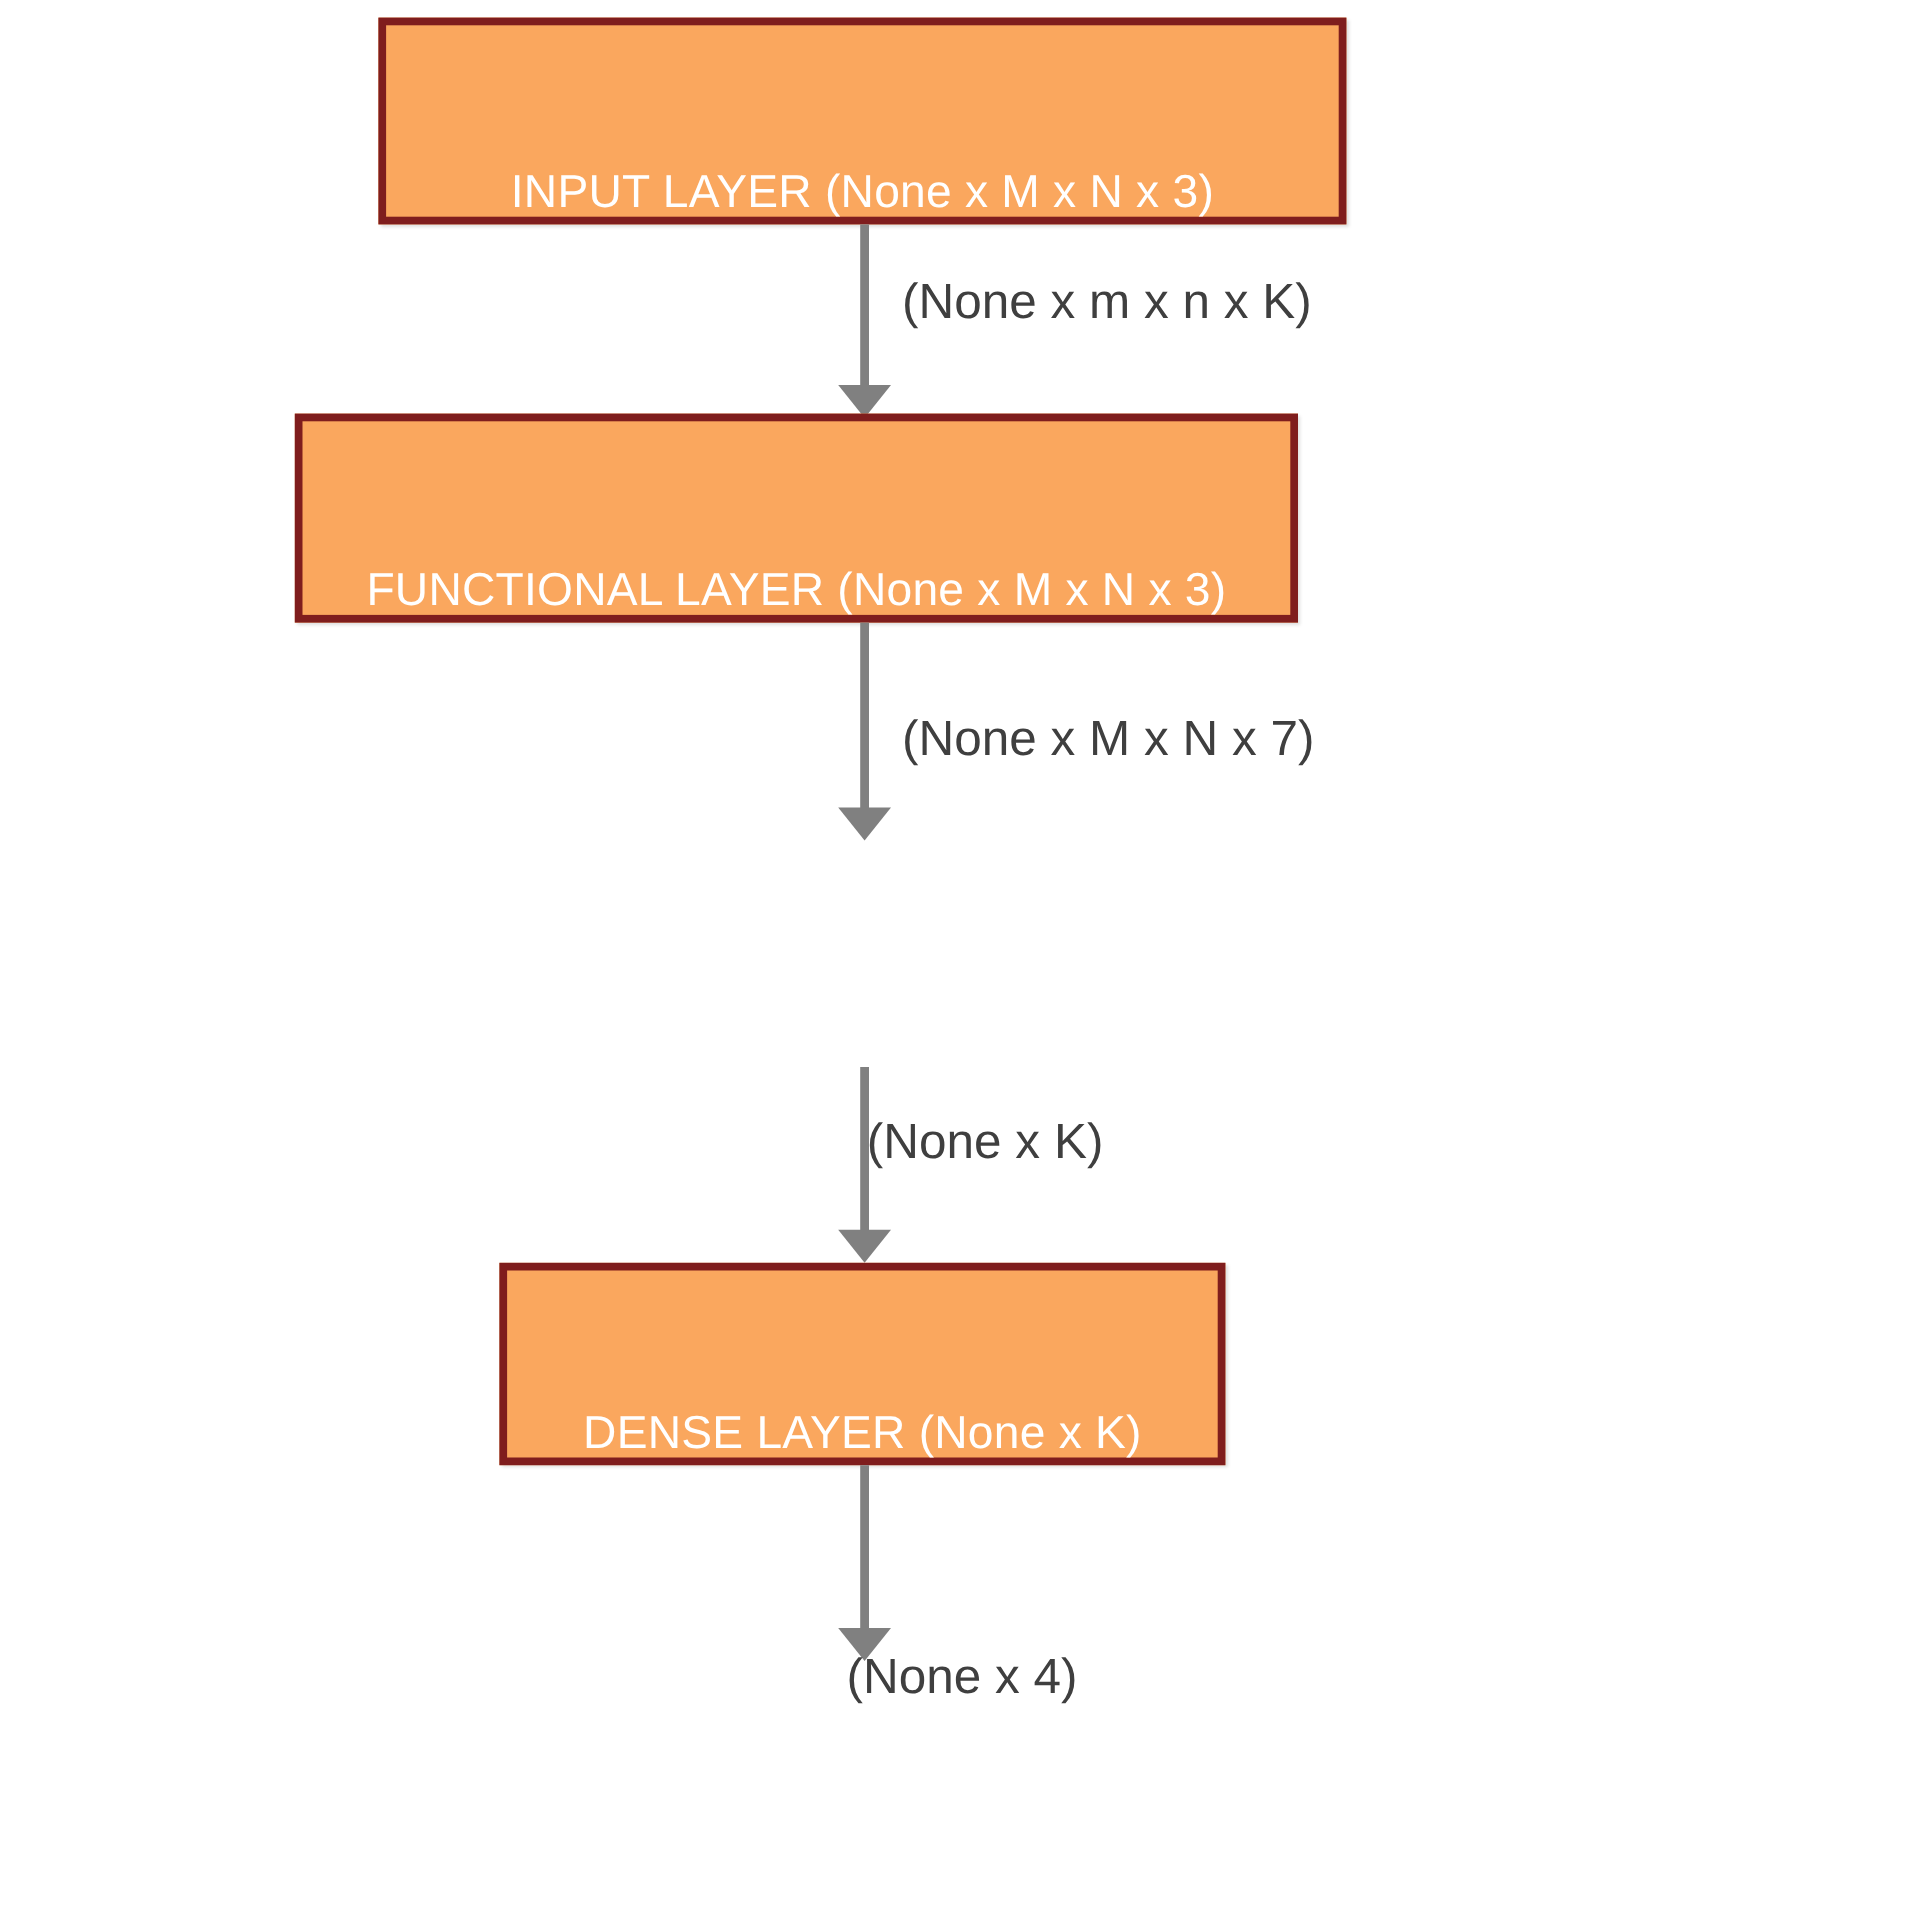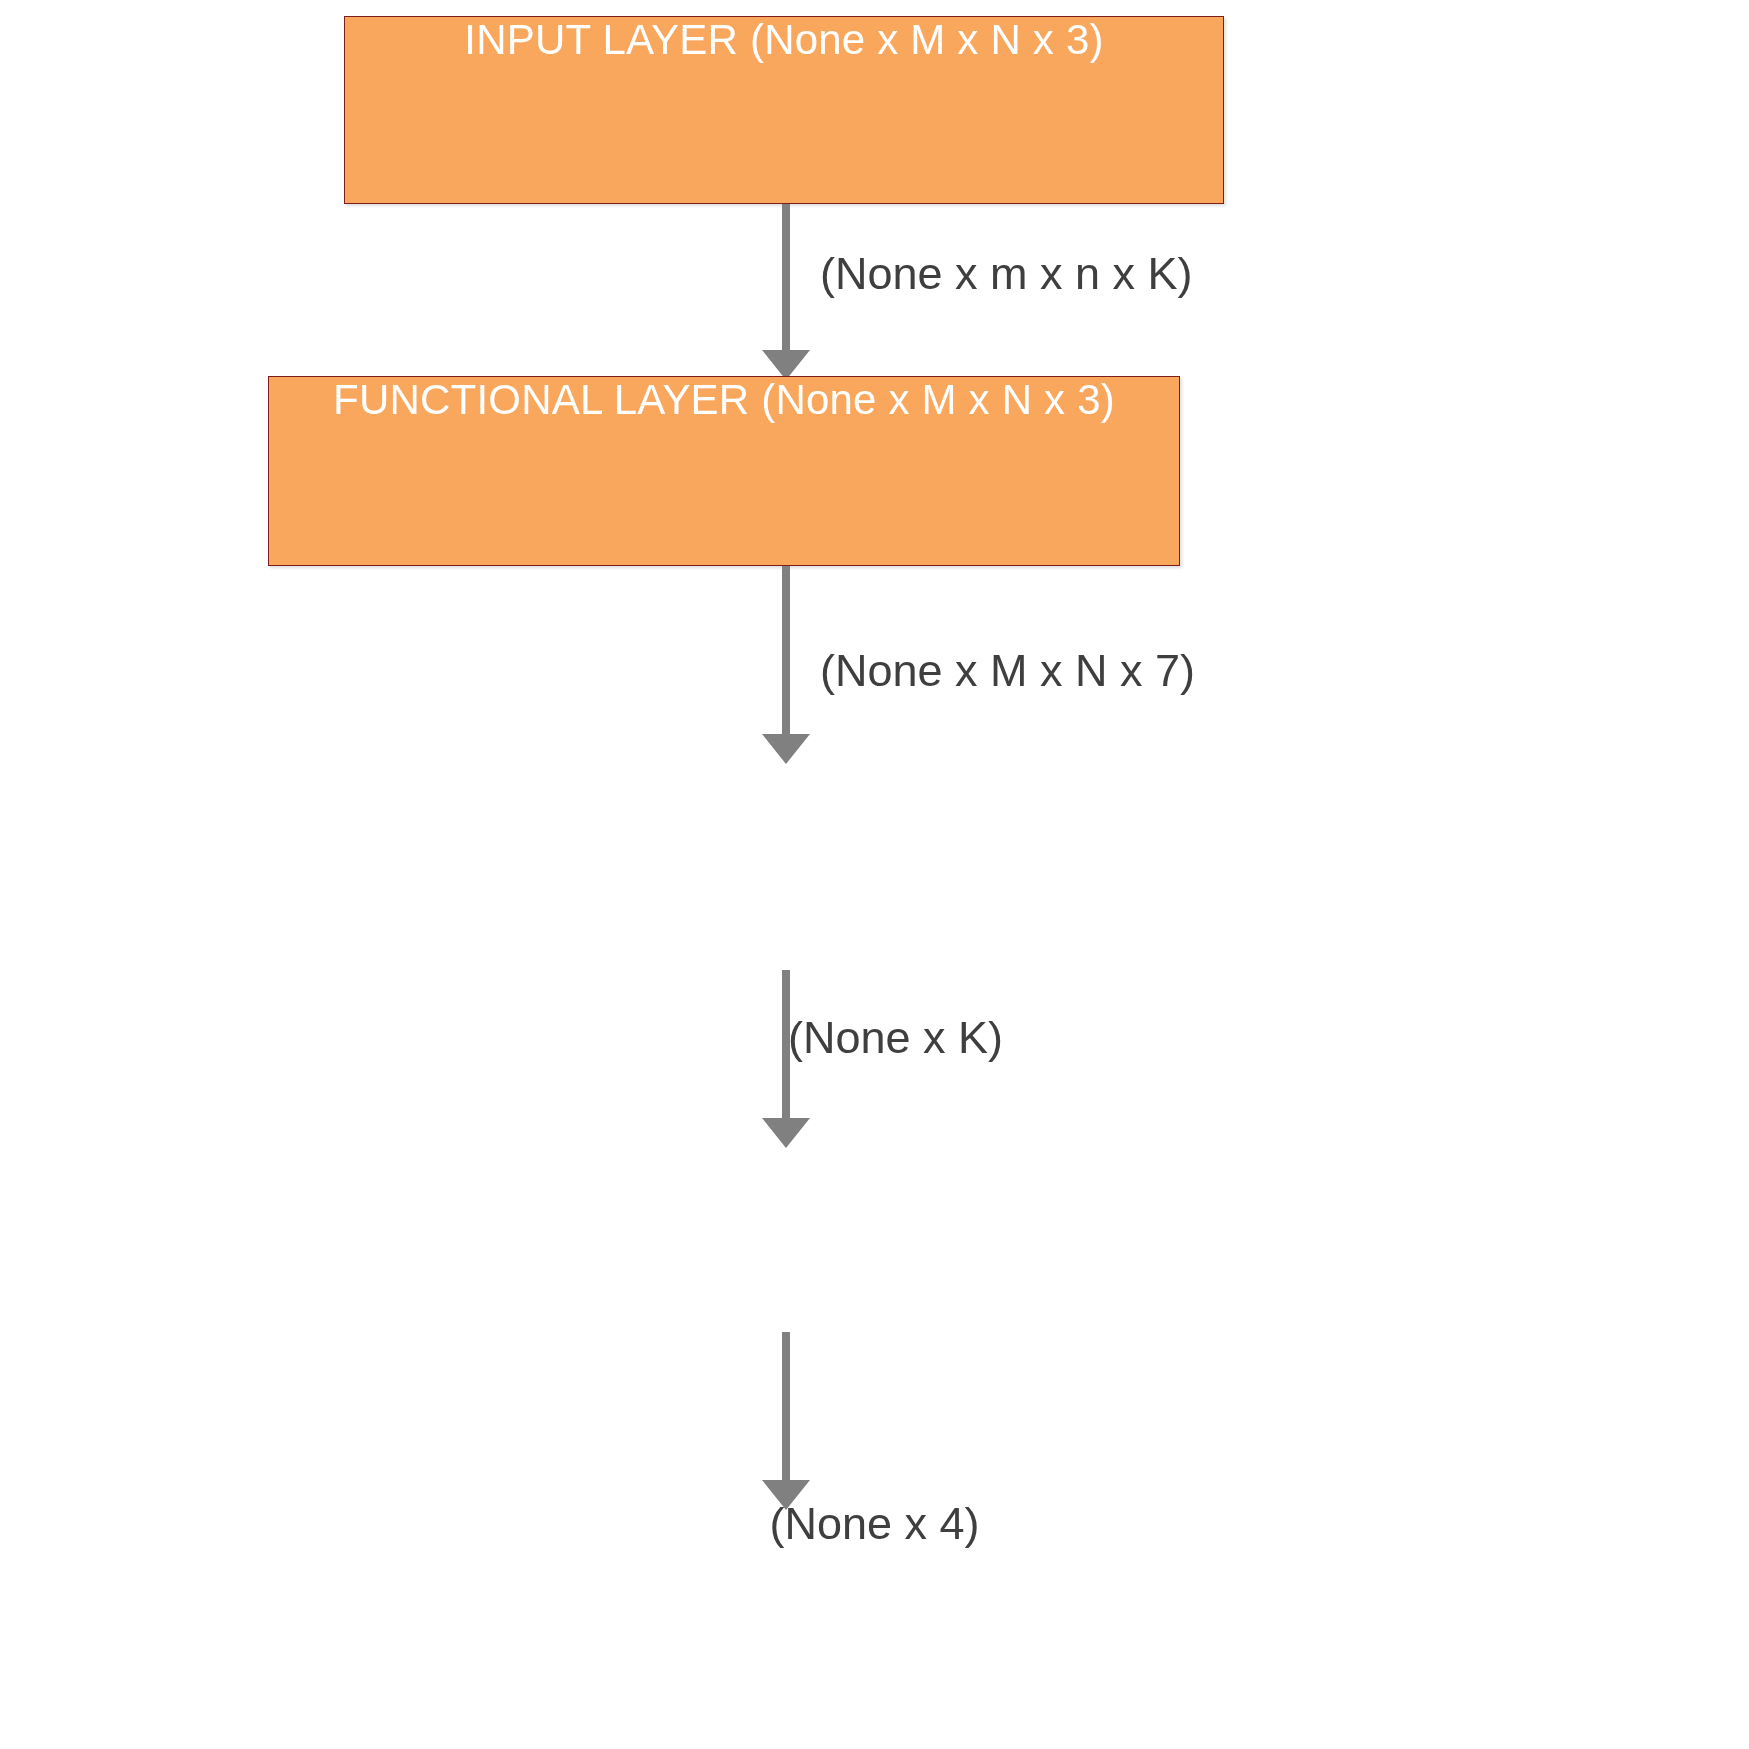--- a/index.html
+++ b/index.html
@@ -17,24 +17,24 @@
     position: relative;
     width: 1749px;
     height: 1749px;
     background: #ffffff;
   }
 
   
   .layer-box {
     position: absolute;
     background: #FAA75E;
-    border: 1px solid #7f1d1d;
+    border: 7px solid #7f1d1d;
     box-sizing: border-box;
     display: flex;
-    align-items: flex-start;
+    align-items: flex-end;
     justify-content: center;
     box-shadow: 2px 2px 3px rgba(0,0,0,0.13);
   }
   .layer-box .layer-label {
     color: #ffffff;
     font-size: 42px;
     font-weight: 400;
     letter-spacing: 0.2px;
     white-space: nowrap;
     text-align: center;
@@ -104,17 +104,20 @@
     <span class="layer-label">FUNCTIONAL LAYER (None x M x N x 3)</span>
   </div>
 
   <div class="arrow" id="arrow-2"></div>
   <div class="edge-label" id="label-2">(None x M x N x 7)</div>
 
 
   <div class="arrow" id="arrow-3"></div>
   <div class="edge-label" id="label-3">(None x K)</div>
 
+  <div class="layer-box" id="box-dense">
+    <span class="layer-label">DENSE LAYER (None x K)</span>
+  </div>
 
   <div class="arrow" id="arrow-4"></div>
   <div class="edge-label" id="label-out">(None x 4)</div>
 
 </div>
 
 </body></html>

